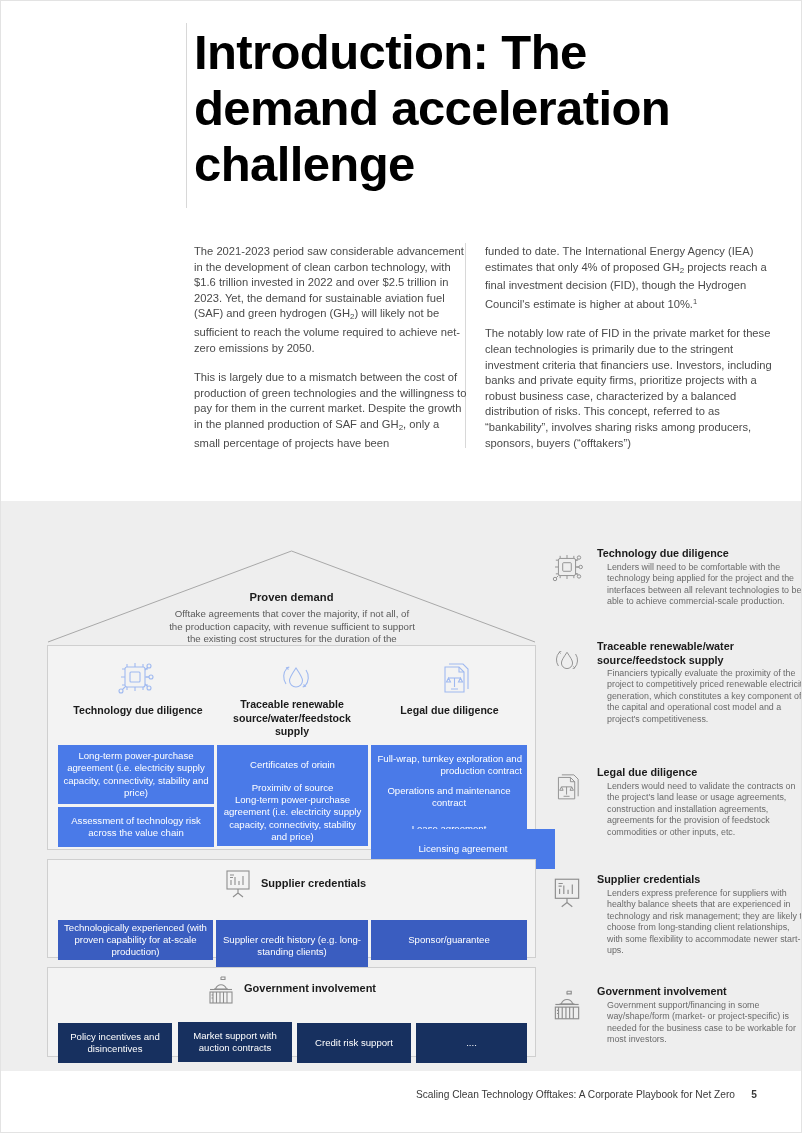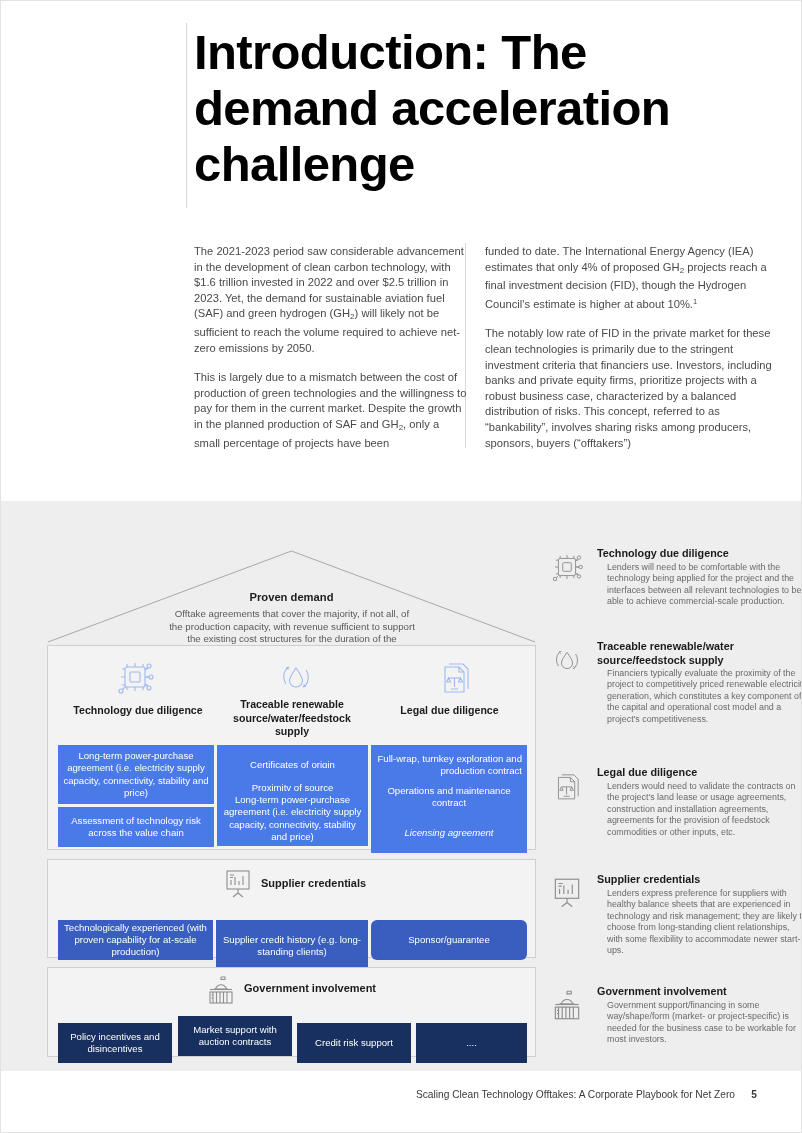--- a/index.html
+++ b/index.html
@@ -240,58 +240,58 @@
       <div class="chip light" style="left:10px; top:88px; width:156px; height:59px;">Long-term power-purchase agreement (i.e. electricity supply capacity, connectivity, stability and price)</div>
       <div class="chip light" style="left:10px; top:150px; width:156px; height:39px;">Assessment of technology risk across the value chain</div>
 
       <div class="chip light" style="left:169px; top:88px; width:151px; height:20px;">Certificates of origin</div>
       <div class="chip light" style="left:169px; top:111px; width:151px; height:20px;">Proximity of source</div>
       <div class="chip light" style="left:169px; top:134px; width:151px; height:55px;">Long-term power-purchase agreement (i.e. electricity supply capacity, connectivity, stability and price)</div>
 
       <div class="chip light" style="left:323px; top:88px; width:156px; height:29px;text-align:right;">Full-wrap, turnkey exploration and production contract</div>
       <div class="chip light" style="left:323px; top:120px; width:156px; height:29px;">Operations and maintenance contract</div>
       <div class="chip light" style="left:323px; top:152px; width:156px; height:17px;">Lease agreement</div>
-      <div class="chip light" style="left:323px; top:156px; width:156px; height:17px;font-style:italic;">Licensing agreement</div>
+      <div class="chip light" style="left:323px; top:172px; width:184px; height:17px;">Licensing agreement</div>
     </div>
 
     <div class="panel panel-supplier">
       <div class="sec-icon" style="left:173px; top:7px;">
         <svg width="34" height="34" viewBox="0 0 34 34">
           <g class="ico-gray">
             <rect x="6" y="4" width="22" height="18"></rect>
             <path d="M10 18 v-5 M14 18 v-8 M18 18 v-4 M22 18 v-9"></path>
             <path d="M9 8 h4 M9 10.5 h3"></path>
             <path d="M17 22 v4 M17 26 l-5 4 M17 26 l5 4"></path>
           </g>
         </svg>
       </div>
       <div class="sec-head" style="left:213px; top:17px;">Supplier credentials</div>
       <div class="chip mid" style="left:10px; top:49px; width:155px; height:40px;">Technologically experienced (with proven capability for at-scale production)</div>
       <div class="chip mid" style="left:168px; top:49px; width:152px; height:52px;">Supplier credit history (e.g. long-standing clients)</div>
-      <div class="chip mid" style="left:323px; top:49px; width:156px; height:40px;border-radius:6px;">Sponsor/guarantee</div>
+      <div class="chip mid" style="left:323px; top:49px; width:156px; height:40px;">Sponsor/guarantee</div>
     </div>
 
     <div class="panel panel-gov">
       <div class="sec-icon" style="left:156px; top:5px;">
         <svg width="34" height="34" viewBox="0 0 34 34">
           <g class="ico-gray">
             <path d="M17 4 v3"></path>
             <path d="M17 4 h4 v2.5 h-4"></path>
             <path d="M11.5 16 A6 7 0 0 1 22.5 16"></path>
             <path d="M10 16 h14"></path>
             <rect x="6" y="19" width="22" height="11"></rect>
             <path d="M9 19 v11 M12.5 19 v11 M16 19 v11 M19.5 19 v11 M23 19 v11"></path>
             <path d="M6 16.5 h22"></path>
             <path d="M7.5 22 h1.5 M7.5 25 h1.5"></path>
           </g>
         </svg>
       </div>
       <div class="sec-head" style="left:196px; top:14px;">Government involvement</div>
       <div class="chip dark" style="left:10px; top:44px; width:114px; height:36px;">Policy incentives and disincentives</div>
-      <div class="chip dark" style="left:130px; top:37px; width:114px; height:38px;">Market support with auction contracts</div>
+      <div class="chip dark" style="left:130px; top:43px; width:114px; height:38px;">Market support with auction contracts</div>
       <div class="chip dark" style="left:249px; top:44px; width:114px; height:36px;">Credit risk support</div>
       <div class="chip dark" style="left:368px; top:44px; width:111px; height:36px;">....</div>
     </div>
 
     <div class="annot" style="left:548px; top:46px;">
       <div class="a-icon">
         <svg width="36" height="36" viewBox="0 0 42 42">
             <g class="ico-gray">
           <rect x="11" y="11" width="20" height="20" rx="2"></rect>
               <rect x="16" y="16" width="10" height="10" rx="1"></rect>

